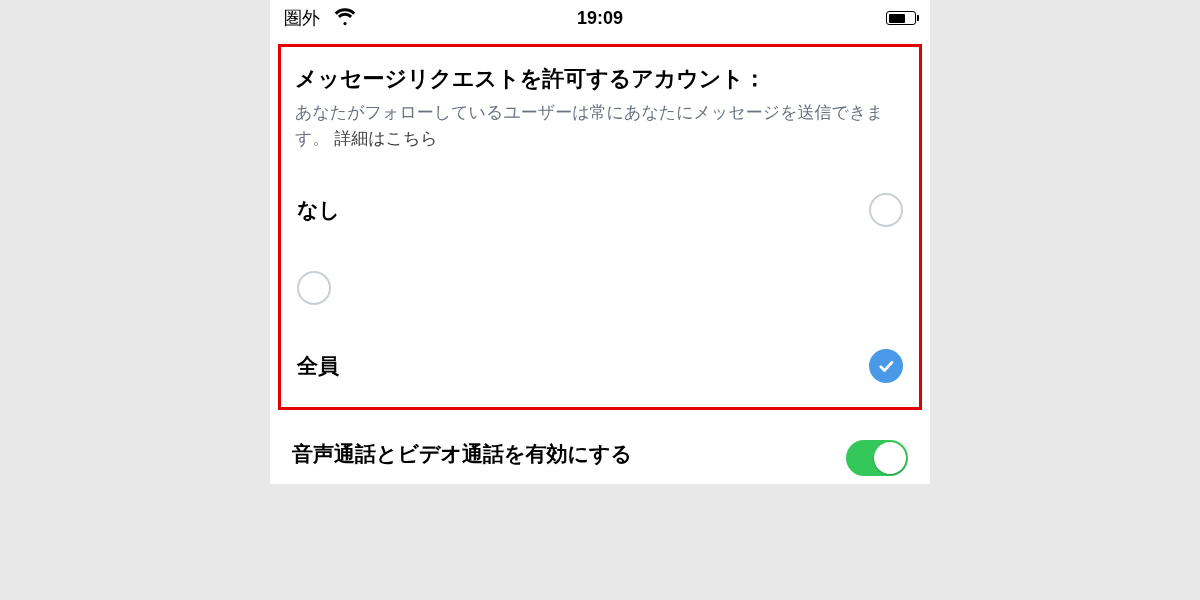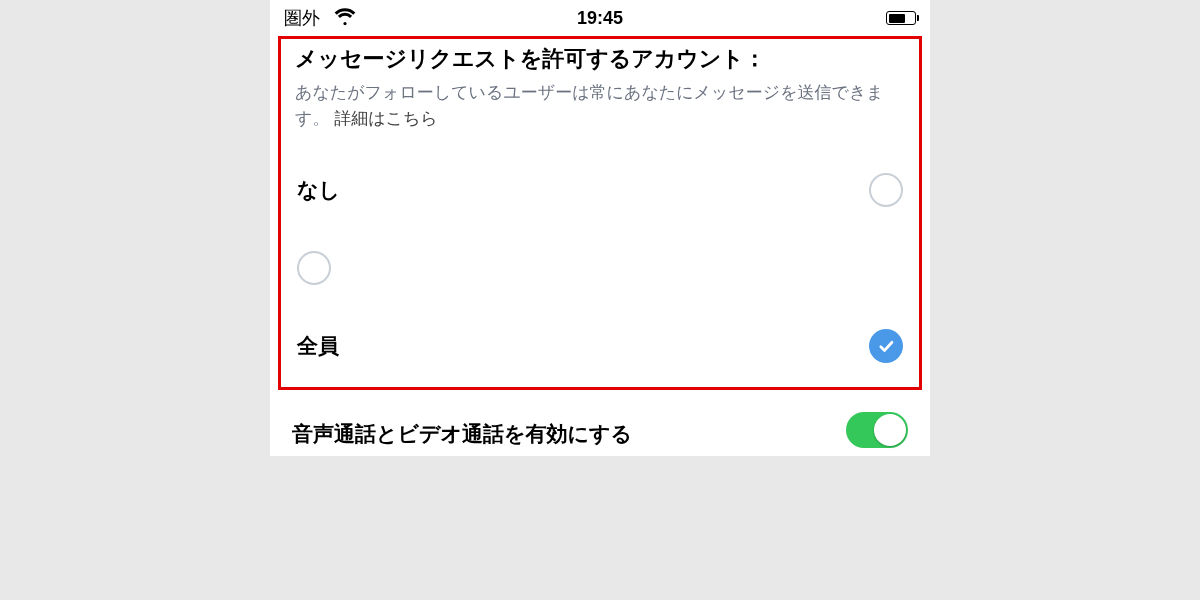--- a/index.html
+++ b/index.html
@@ -55,22 +55,22 @@
   }
   .nav-title {
     position: absolute; left: 50%; transform: translateX(-50%);
     font-size: 24px; font-weight: 700;
   }
   .nav-done { font-size: 22px; font-weight: 600; }
   .back-arrow svg { width: 34px; height: 34px; }
 
   .highlight-box {
     border: 3px solid #e20000;
-    margin: 0 8px;
-    padding: 5px 14px 18px 14px;
+    margin: 8px 8px;
+    padding: 17px 14px 18px 14px;
   }
   .section-title {
     font-size: 22px; font-weight: 700;
     margin-bottom: 6px;
   }
   .section-desc {
     font-size: 17px; color: #6b7280; line-height: 1.5;
   }
   .link { color: #404040; }
 
@@ -86,21 +86,21 @@
   }
   .radio-checked {
     width: 34px; height: 34px;
     background: #4a99e9;
     border-radius: 50%;
     display: flex; align-items: center; justify-content: center;
   }
   .radio-checked svg { width: 18px; height: 18px; }
 
   .toggle-row {
-    display: flex; align-items: flex-end; justify-content: space-between;
+    display: flex; align-items: flex-start; justify-content: space-between;
     padding: 22px 22px 8px 22px;
   }
   .toggle-label { font-size: 21px; font-weight: 600; }
   .toggle {
     width: 62px; height: 36px;
     background: #34c759;
     border-radius: 18px;
     position: relative;
   }
   .toggle-knob {
@@ -119,21 +119,21 @@
 
   <div class="status-bar" style="position:relative;">
     <div class="status-left">
       <span>圏外</span>
       <span class="wifi-icon">
         <svg viewBox="0 0 24 24" fill="#000">
             <path d="M12 18.5a1.8 1.8 0 100 3.6 1.8 1.8 0 000-3.6zM4.2 11.8a11 11 0 0115.6 0l-2.3 2.3a7.8 7.8 0 00-11 0l-2.3-2.3zM.7 8.3a16 16 0 0122.6 0l-2.3 2.3a12.8 12.8 0 00-18 0L.7 8.3z"></path>
           </svg>
       </span>
     </div>
-    <div class="status-center">19:45</div>
+    <div class="status-center">19:09</div>
     <div class="status-right">
       <div class="battery">
         <div class="battery-fill"></div>
       </div>
     </div>
   </div>
 
 
   <div class="highlight-box">
     <div class="section-title">メッセージリクエストを許可するアカウント：</div>

